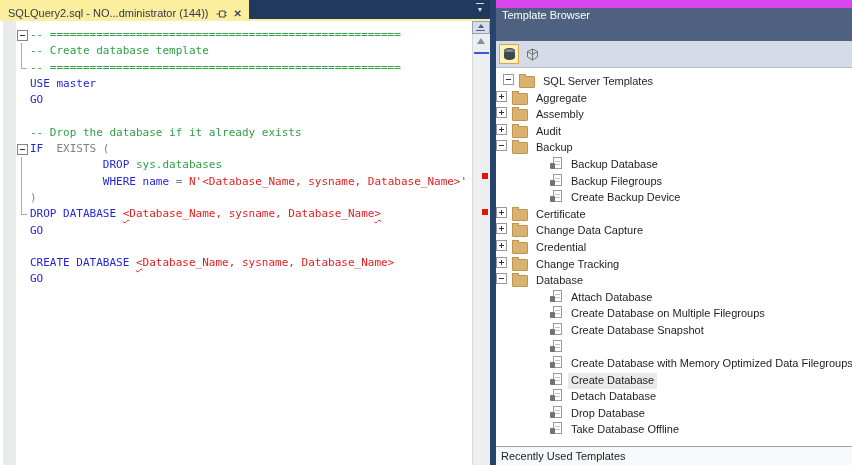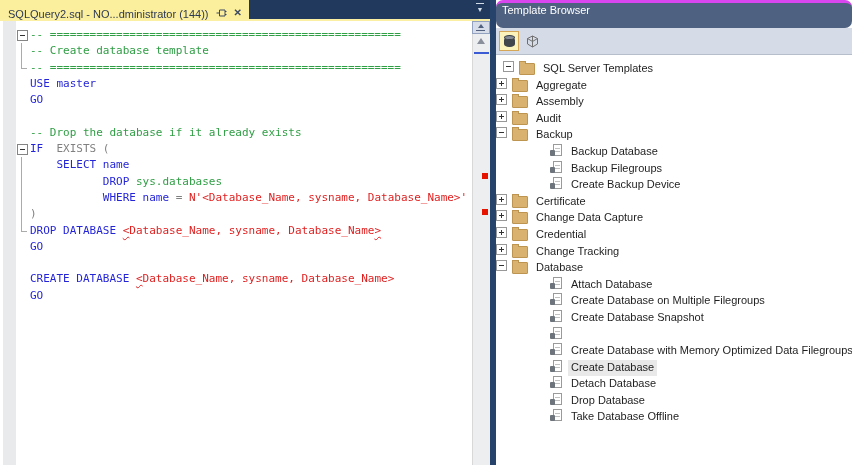--- a/index.html
+++ b/index.html
@@ -9,21 +9,21 @@
   }
 
   
   .editor-pane { position:absolute; left:0; top:0; width:490px; height:465px; }
   .tabstrip {
     position:relative; height:19px; background:#20395C;
     border-bottom:2px solid #FBEFA3; display:flex; align-items:stretch;
   }
   .tab {
     background:#FBEE9C; color:#2E3A52; font-size:11px;
-    display:flex; align-items:flex-start; gap:7px; padding:8px 7px 0 8px; cursor:default;
+    display:flex; align-items:flex-end; gap:7px; padding:0 7px 0 8px; cursor:default;
   }
   .tab-title { white-space:nowrap; }
   .tab-close { font-size:10px; font-weight:bold; color:#3C4963; line-height:1; }
   .tab-chevron {
     position:absolute; right:6px; top:3px; font-size:7px; color:#D2DBE8; line-height:1;
     text-align:center;
   }
   .tab-chevron::before { content:""; display:block; width:8px; height:1px; background:#D2DBE8; margin:0 auto 2px auto; }
 
   .editor-body { position:absolute; left:0; top:21px; right:0; bottom:0; background:#FFFFFF; }
@@ -73,22 +73,22 @@
 
   
   .divider { position:absolute; left:490px; top:0; width:6px; height:465px; background:#26436C; }
 
   
   .panel {
     position:absolute; left:496px; top:0; right:0; height:465px;
     display:flex; flex-direction:column; background:#FFFFFF;
   }
   .panel-title {
-    height:16px; flex:none; background:#4E6180; border-top:3px solid #d946ef;
-    color:#FFFFFF; font-size:11px; padding:1px 0 8px 6px; white-space:nowrap;border-radius:7px;
+    height:16px; flex:none; background:#4E6180; border-top:8px solid #d946ef;
+    color:#FFFFFF; font-size:11px; padding:1px 0 16px 6px; white-space:nowrap;
   }
   .panel-toolbar {
     height:26px; flex:none; background:#D5DBE7; border-bottom:1px solid #B6BDCB;
     display:flex; align-items:center; padding-left:3px; gap:3px;
   }
   .tool-btn {
     width:20px; height:20px; display:flex; align-items:center; justify-content:center;
     border:1px solid transparent; box-sizing:border-box; cursor:default;
   }
   .tool-btn.selected { background:#FCF3BC; border-color:#D5A558; }
@@ -162,21 +162,20 @@
       <div class="gutter-strip"></div>
       <div class="code-area" id="code-area">
           <div class="code-line"><span class="fold-cell f-box"></span><span class="tk-cm">-- =====================================================</span></div>
           <div class="code-line"><span class="fold-cell f-line"></span><span class="tk-cm">-- Create database template</span></div>
           <div class="code-line"><span class="fold-cell f-end"></span><span class="tk-cm">-- =====================================================</span></div>
           <div class="code-line"><span class="fold-cell"></span><span class="tk-kw">USE master</span></div>
           <div class="code-line"><span class="fold-cell"></span><span class="tk-kw">GO</span></div>
           <div class="code-line"><span class="fold-cell"></span></div>
           <div class="code-line"><span class="fold-cell"></span><span class="tk-cm">-- Drop the database if it already exists</span></div>
           <div class="code-line"><span class="fold-cell f-box"></span><span class="tk-kw">IF</span><span class="tk-gr">  EXISTS (</span></div>
-          <div class="code-line"><span class="fold-cell f-line"></span><span class="tk-df">    </span><span class="tk-kw">SELECT name</span></div>
           <div class="code-line"><span class="fold-cell f-line"></span><span class="tk-df">           </span><span class="tk-kw">DROP</span><span class="tk-gn"> sys.databases</span></div>
           <div class="code-line"><span class="fold-cell f-line"></span><span class="tk-df">           </span><span class="tk-kw">WHERE name </span><span class="tk-gr">= </span><span class="tk-rd">N'&lt;Database_Name, sysname, Database_Name&gt;'</span></div>
           <div class="code-line"><span class="fold-cell f-line"></span><span class="tk-gr">)</span></div>
           <div class="code-line"><span class="fold-cell f-end"></span><span class="tk-kw">DROP DATABASE </span><span class="tk-sq">&lt;</span><span class="tk-rd">Database_Name, sysname, Database_Name</span><span class="tk-sq">&gt;</span></div>
           <div class="code-line"><span class="fold-cell"></span><span class="tk-kw">GO</span></div>
           <div class="code-line"><span class="fold-cell"></span></div>
           <div class="code-line"><span class="fold-cell"></span><span class="tk-kw">CREATE DATABASE </span><span class="tk-sq">&lt;</span><span class="tk-rd">Database_Name, sysname, Database_Name&gt;</span></div>
           <div class="code-line"><span class="fold-cell"></span><span class="tk-kw">GO</span></div>
         </div>
       <div class="vscrollbar" id="vscrollbar">
@@ -300,15 +299,16 @@
         </div>
         <div class="tree-row lv2">
           <span class="doc-icon"></span>
           <span class="row-label">Drop Database</span>
         </div>
         <div class="tree-row lv2">
           <span class="doc-icon"></span>
           <span class="row-label">Take Database Offline</span>
         </div>
       </div>
+    <div class="panel-footer">Recently Used Templates</div>
   </div>
 
 </div>
 
 </body></html>

